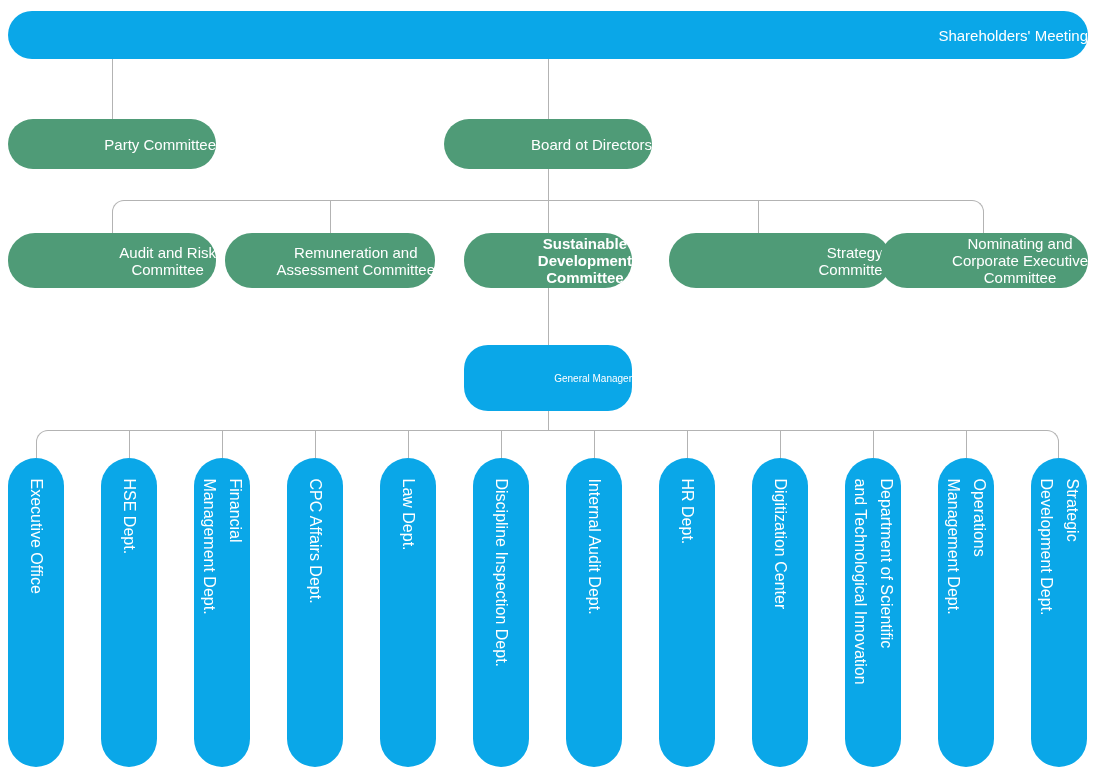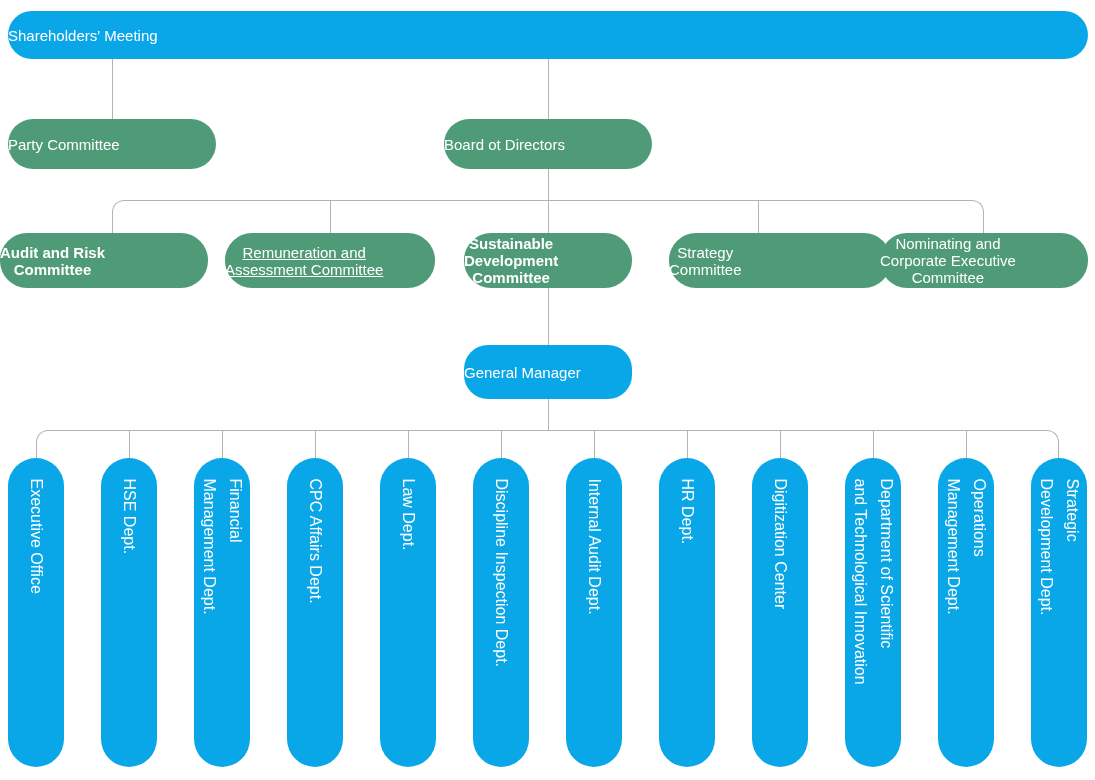--- a/index.html
+++ b/index.html
@@ -9,41 +9,41 @@
     height: 780px;
     background: #ffffff;
     font-family: "Liberation Sans", sans-serif;
     overflow: hidden;
   }
   
   .pill {
     position: absolute;
     display: flex;
     align-items: center;
-    justify-content: flex-start;
+    justify-content: flex-end;
     color: #ffffff;
     text-align: center;
     white-space: pre-line;
     box-sizing: border-box;
   }
   .blue  { background: #0aa7e8; }
   .green { background: #4f9b77; }
 
   .lvl1 { left: 8px;   top: 11px;  width: 1080px; height: 48px; border-radius: 24px; font-size: 15px; }
   .party{ left: 8px;   top: 119px; width: 208px;  height: 50px; border-radius: 25px; font-size: 15px; }
   .board{ left: 444px; top: 119px; width: 208px;  height: 50px; border-radius: 25px; font-size: 15px; }
 
   .cmt  { top: 233px; height: 55px; border-radius: 27px; font-size: 15px; line-height: 17px; }
-  .cmt1 { left: 0;   width: 208px; font-weight: bold; }
-  .cmt2 { left: 225px; width: 210px; text-decoration: underline; }
+  .cmt1 { left: 8px;   width: 208px; }
+  .cmt2 { left: 225px; width: 210px; }
   .cmt3 { left: 464px; width: 168px; font-weight: bold; }
   .cmt4 { left: 669px; width: 222px; }
   .cmt5 { left: 880px; width: 208px; }
 
-  .gm   { left: 464px; top: 345px; width: 168px; height: 54px; border-radius: 24px; font-size: 15px; }
+  .gm   { left: 464px; top: 345px; width: 168px; height: 66px; border-radius: 24px; font-size: 10px; }
 
   
   .vpill {
     position: absolute;
     top: 458px;
     width: 56px;
     height: 309px;
     border-radius: 28px;
     background: #0aa7e8;
   }

